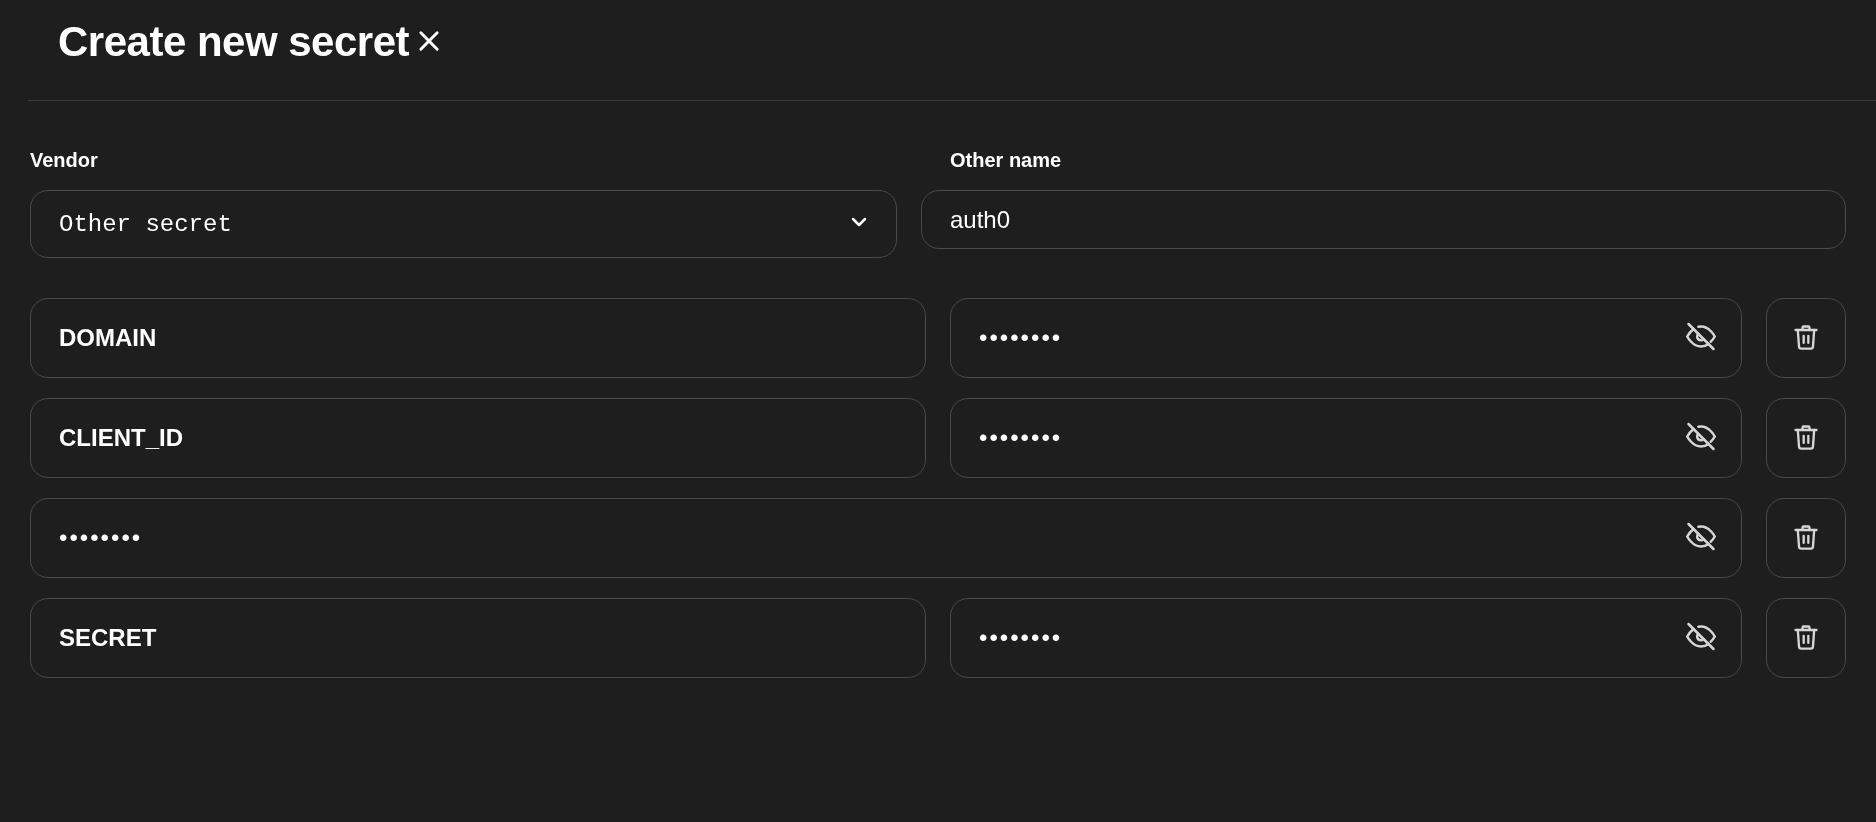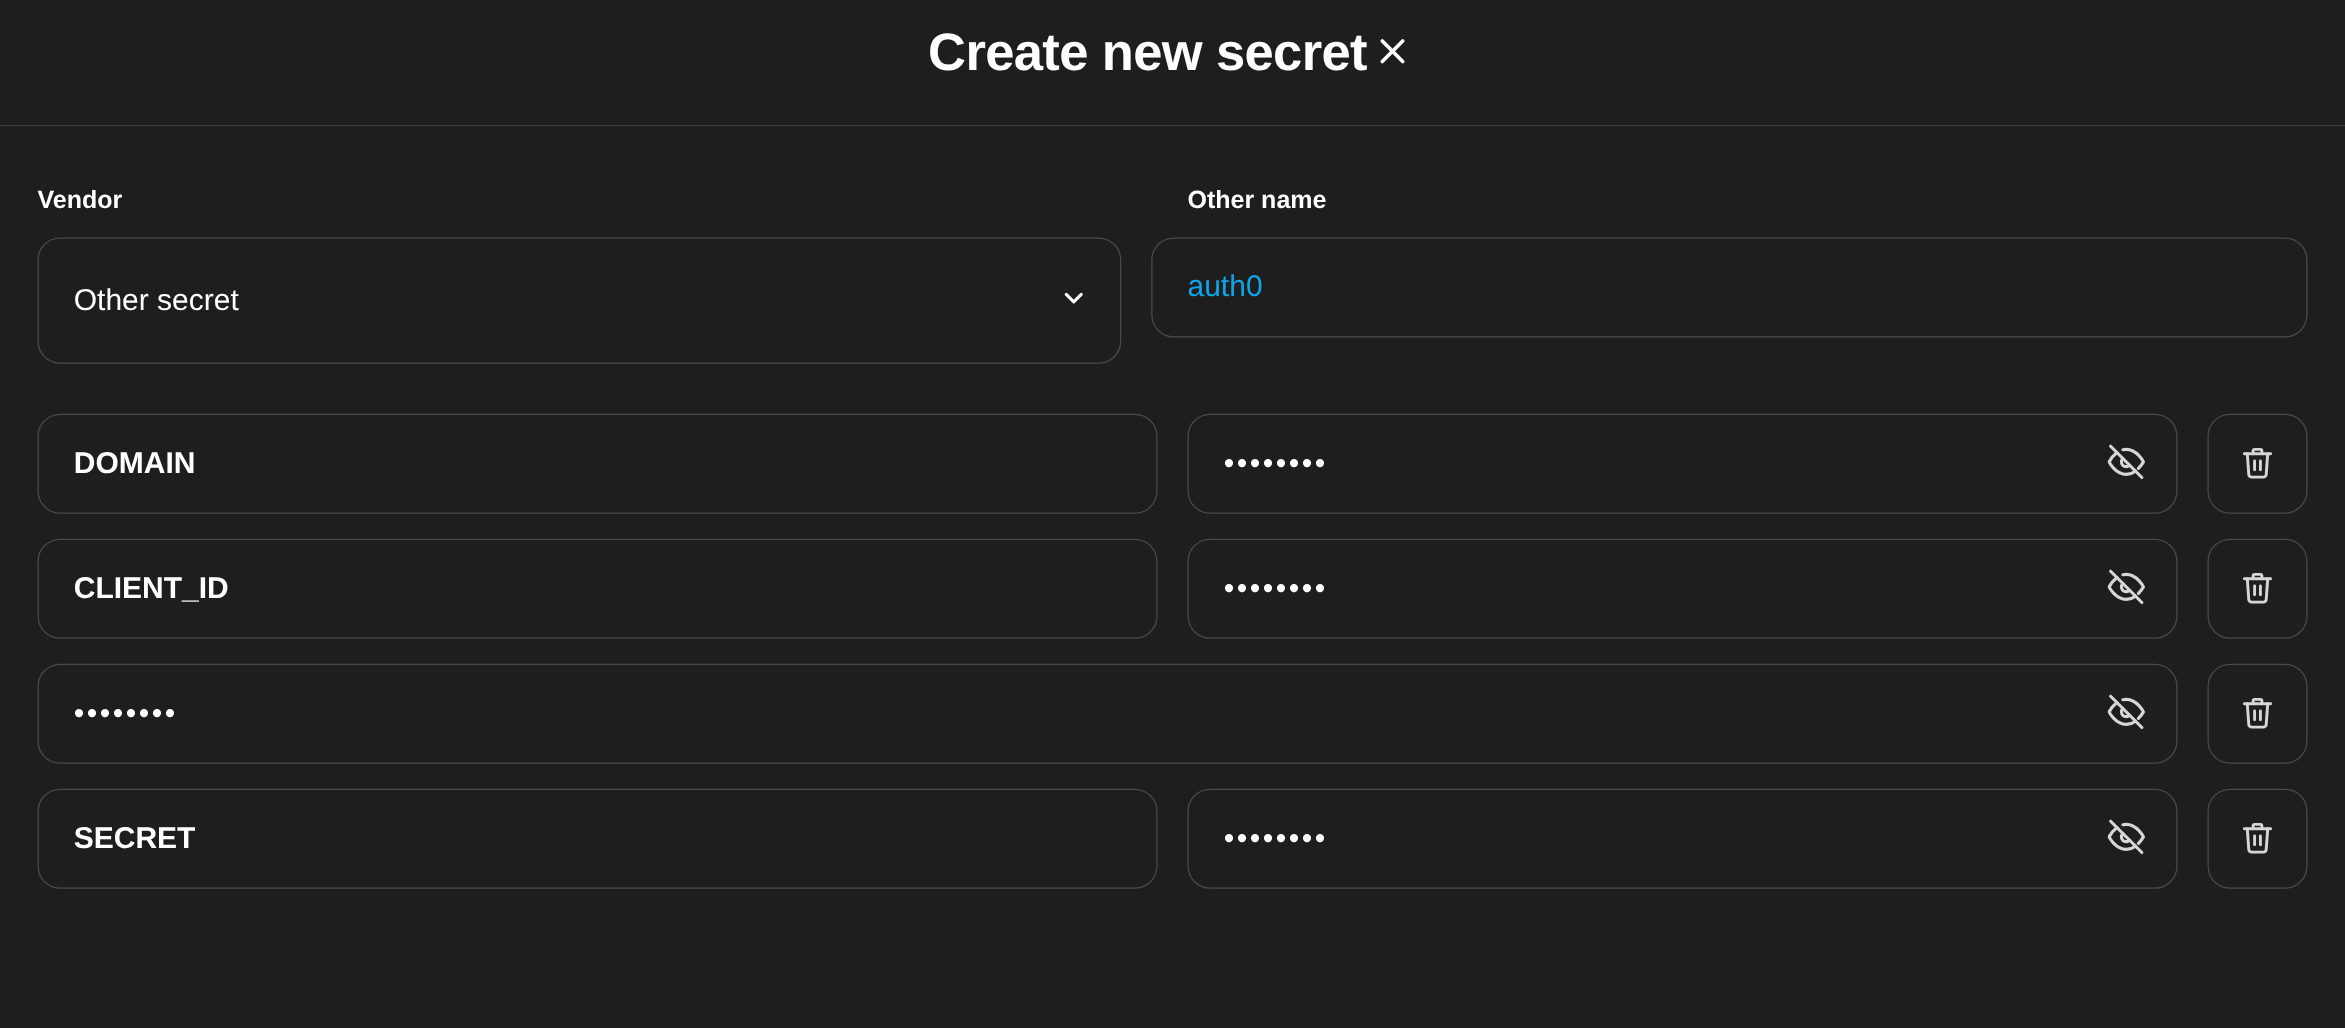--- a/index.html
+++ b/index.html
@@ -9,23 +9,24 @@
     color: #ffffff;
     font-family: -apple-system, BlinkMacSystemFont, "Segoe UI", Helvetica, Arial, sans-serif;
     width: 1876px;
     height: 822px;
     overflow: hidden;
   }
 
   .header {
     display: flex;
     align-items: center;
-    justify-content: center;
+    justify-content: flex-start;
     padding: 18px 30px 34px 30px;
     border-bottom: 1px solid #3a3a3a;
+    margin-left: 28px;
   }
 
   .title {
     font-size: 42px;
     font-weight: 700;
     letter-spacing: -0.5px;
   }
 
   .close-btn {
     background: none;
@@ -61,49 +62,50 @@
     gap: 24px;
     margin-bottom: 40px;
   }
 
   .select-wrap {
     flex: 1 1 0;
     position: relative;
   }
   .select {
     width: 100%;
-    height: 101px;
+    height: 68px;
     background: #1e1e1e;
     border: 1px solid #4a4a4a;
     border-radius: 18px;
     color: #ffffff;
     font-size: 24px;
     font-weight: 500;
     padding: 0 60px 0 28px;
     display: flex;
     align-items: center;
     cursor: pointer;
+    font-family: Liberation Mono, monospace;
   }
   .select-chevron {
     position: absolute;
     right: 26px;
     top: 50%;
     transform: translateY(-50%);
     color: #ffffff;
     pointer-events: none;
   }
   .select-chevron svg { width: 24px; height: 24px; }
 
   .text-input {
     flex: 1 1 0;
-    height: 80px;
-    background: #1e1e1e;
-    border: 1px solid #4a4a4a;
-    border-radius: 18px;
-    color: #0ea5e9;
+    height: 59px;
+    background: #1e1e1e;
+    border: 1px solid #4a4a4a;
+    border-radius: 18px;
+    color: #ffffff;
     font-size: 24px;
     padding: 0 28px;
     outline: none;
   }
 
   .rows {
     display: flex;
     flex-direction: column;
     gap: 20px;
   }

